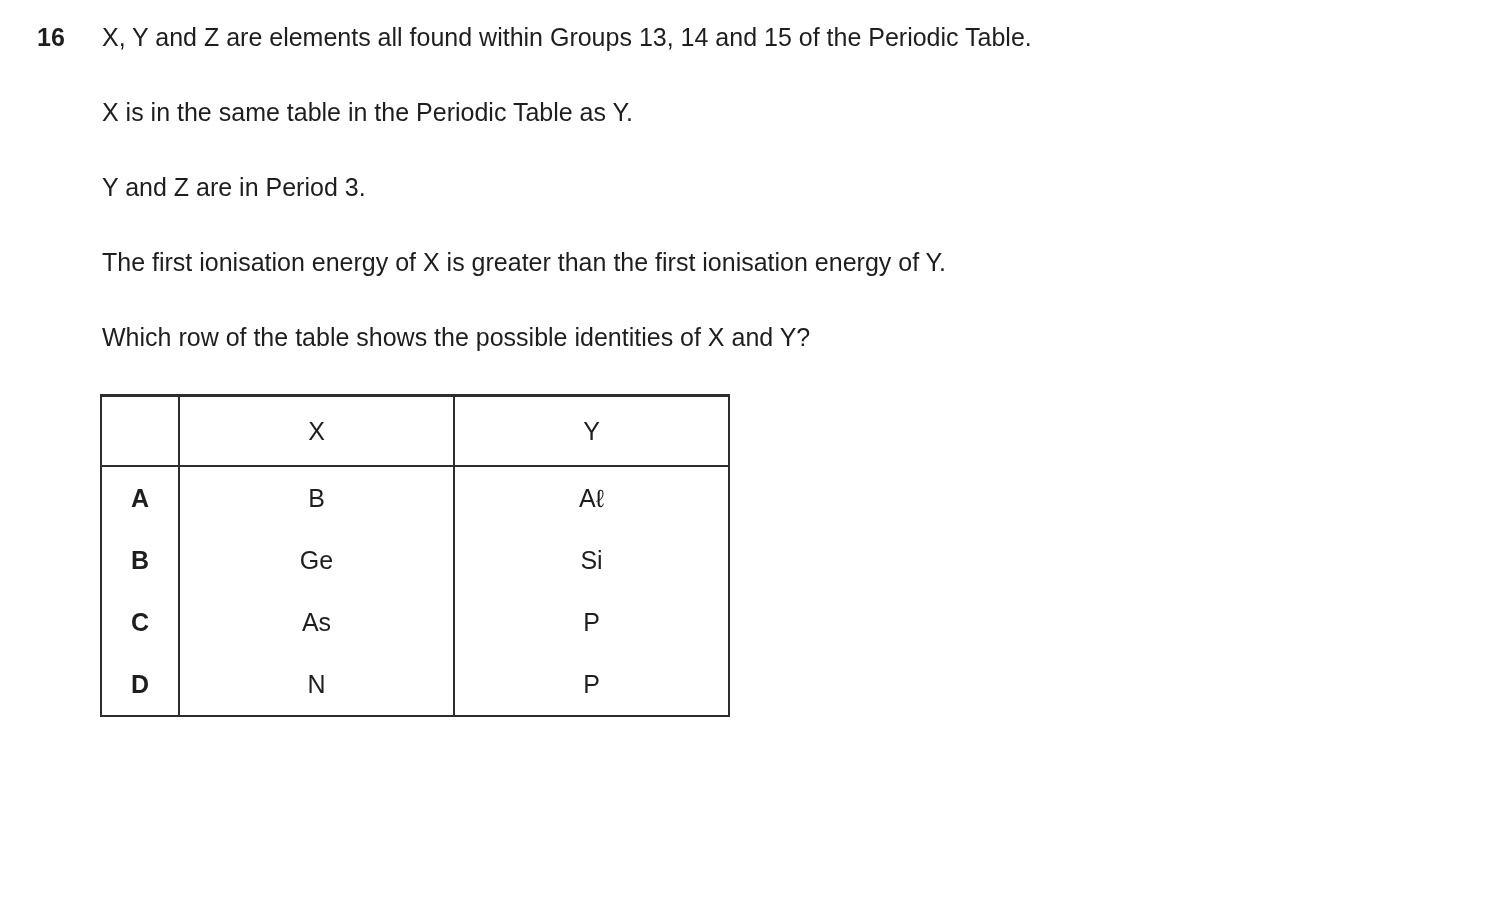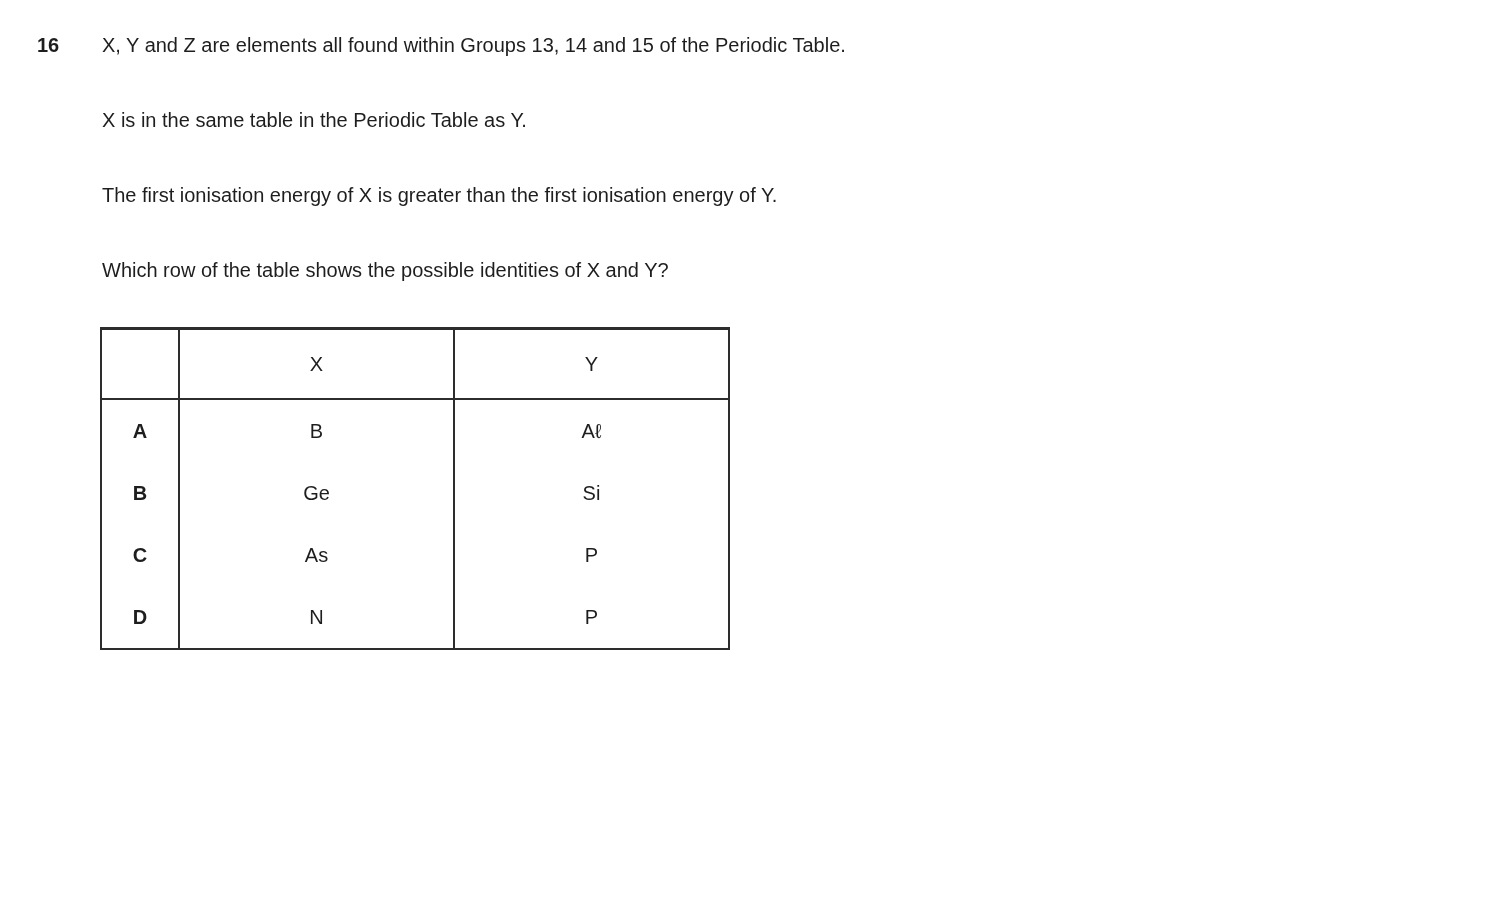--- a/index.html
+++ b/index.html
@@ -9,25 +9,25 @@
     width: 1500px;
     height: 905px;
     overflow: hidden;
   }
   .page {
     position: relative;
     width: 1500px;
     height: 905px;
     background: #ffffff;
     font-family: "Liberation Sans", sans-serif;
-    font-size: 20px;
+    font-size: 25px;
     line-height: 37px;
     color: #1e1e1e;
     box-sizing: border-box;
-    padding: 27px 60px 0 37px;
+    padding: 19px 60px 0 37px;
   }
   .para {
     margin: 0 0 38px 65px;
     max-width: 1330px;
   }
   .q-first {
     position: relative;
   }
   .q-number {
     position: absolute;
@@ -66,20 +66,21 @@
 <body>
 
 <div class="page">
 
   <p class="para q-first">
     <span class="q-number">16</span>
     <span>X, Y and Z are elements all found within Groups 13, 14 and 15 of the Periodic Table.</span>
   </p>
 
   <p class="para">X is in the same table in the Periodic Table as Y.</p>
+  <p class="para">Y and Z are in Period 3.</p>
   <p class="para">The first ionisation energy of X is greater than the first ionisation energy of Y.</p>
 
   <p class="para">Which row of the table shows the possible identities of X and Y?</p>
 
   <table class="answer-table">
     <colgroup>
       <col class="col-label">
       <col class="col-x">
       <col class="col-y">
     </colgroup>

